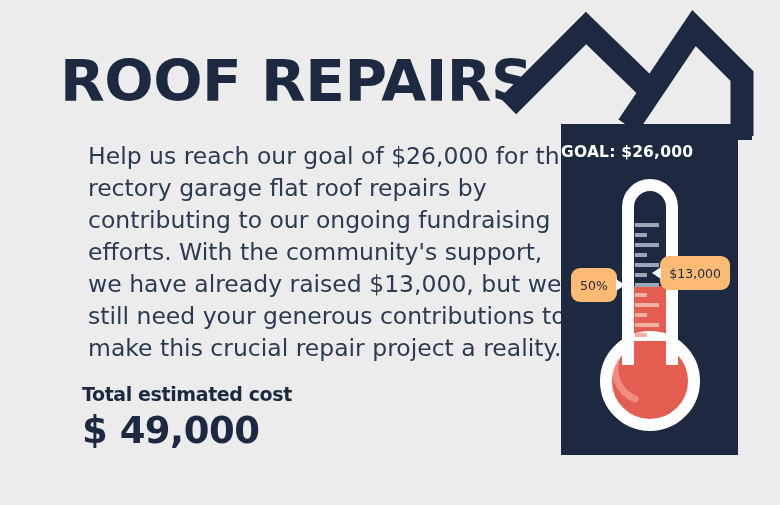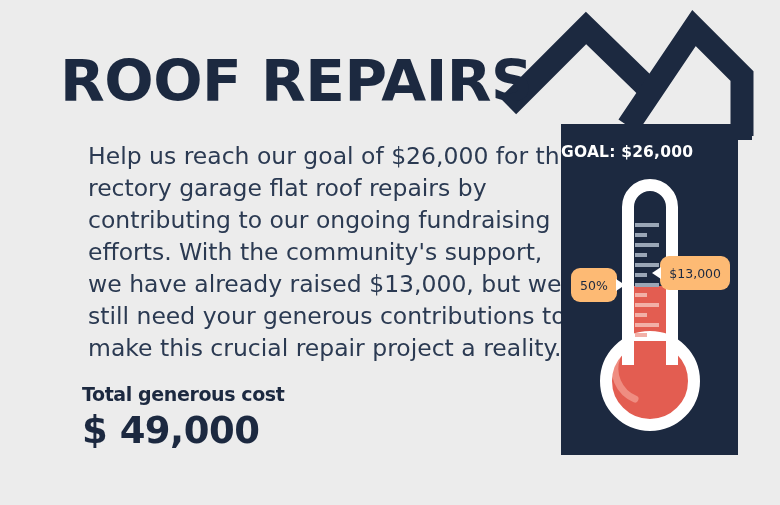--- a/index.html
+++ b/index.html
@@ -173,21 +173,21 @@
       <path d="M130 118 L196 20 L244 68 L244 128"></path>
     </g>
     <rect x="128" y="117" width="126" height="15" fill="#1c2940"></rect>
   </svg>
 
   <div id="page-title">ROOF  REPAIRS</div>
 
   <div id="body-copy">Help us reach our goal of $26,000 for the rectory garage flat roof repairs by contributing to our ongoing fundraising efforts. With the community's support, we have already raised $13,000, but we still need your generous contributions to make this crucial repair project a reality.</div>
 
   <div id="total-cost-block">
-    <div id="total-cost-label">Total generous cost</div>
+    <div id="total-cost-label">Total estimated cost</div>
     <div id="total-cost-amount">$ 49,000</div>
   </div>
 
   <div id="thermometer-panel">
 
     <div id="goal-label">GOAL: $26,000</div>
 
     <svg id="thermometer-graphic" viewBox="0 0 122 272" aria-hidden="true">
       <defs>
         <clipPath id="tubeClip">

